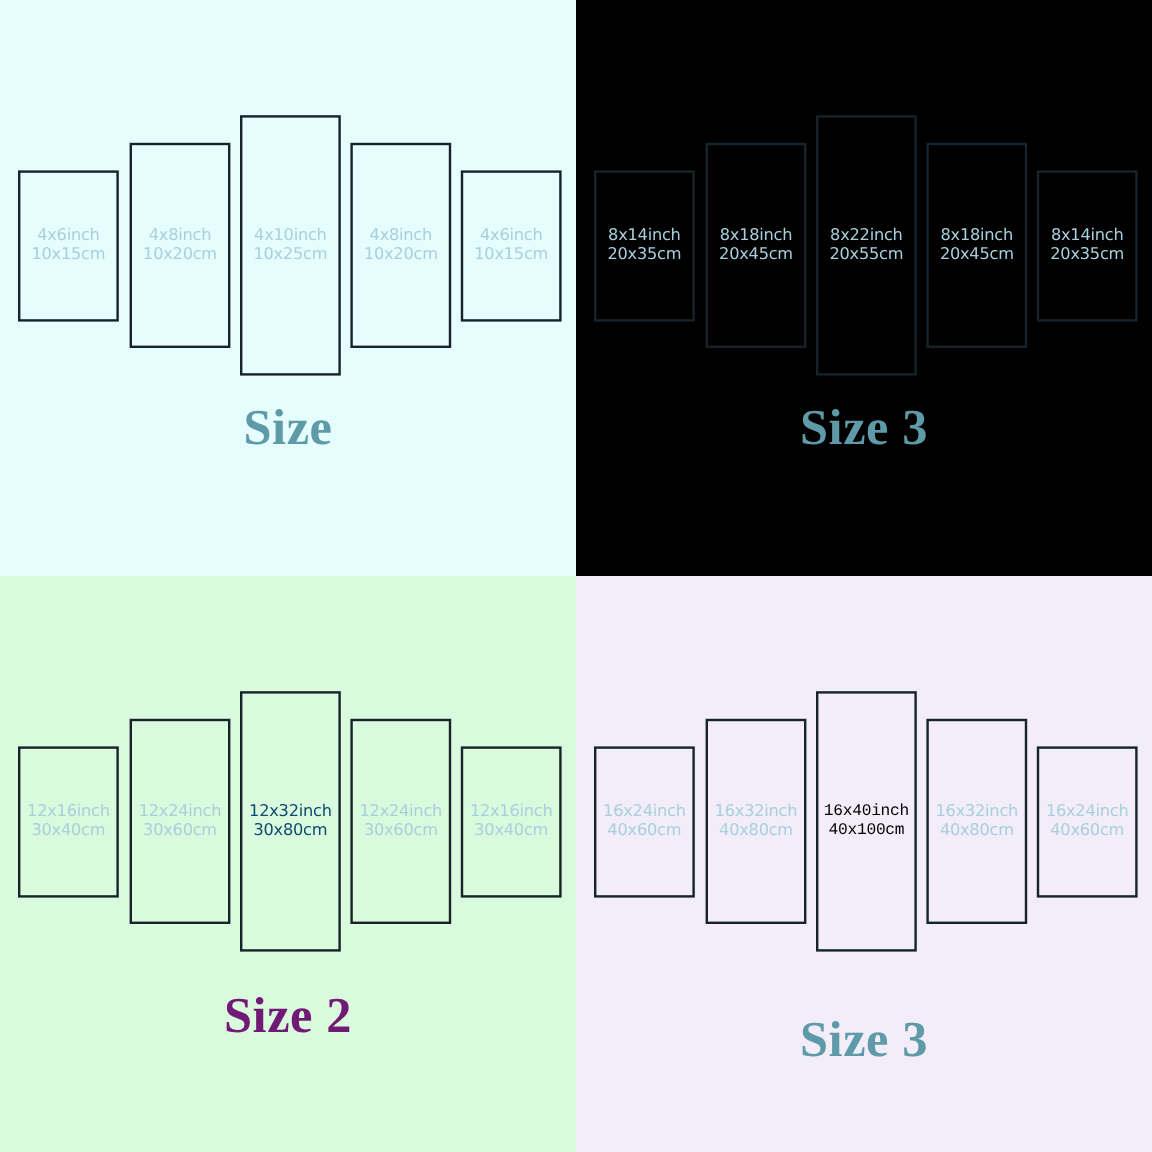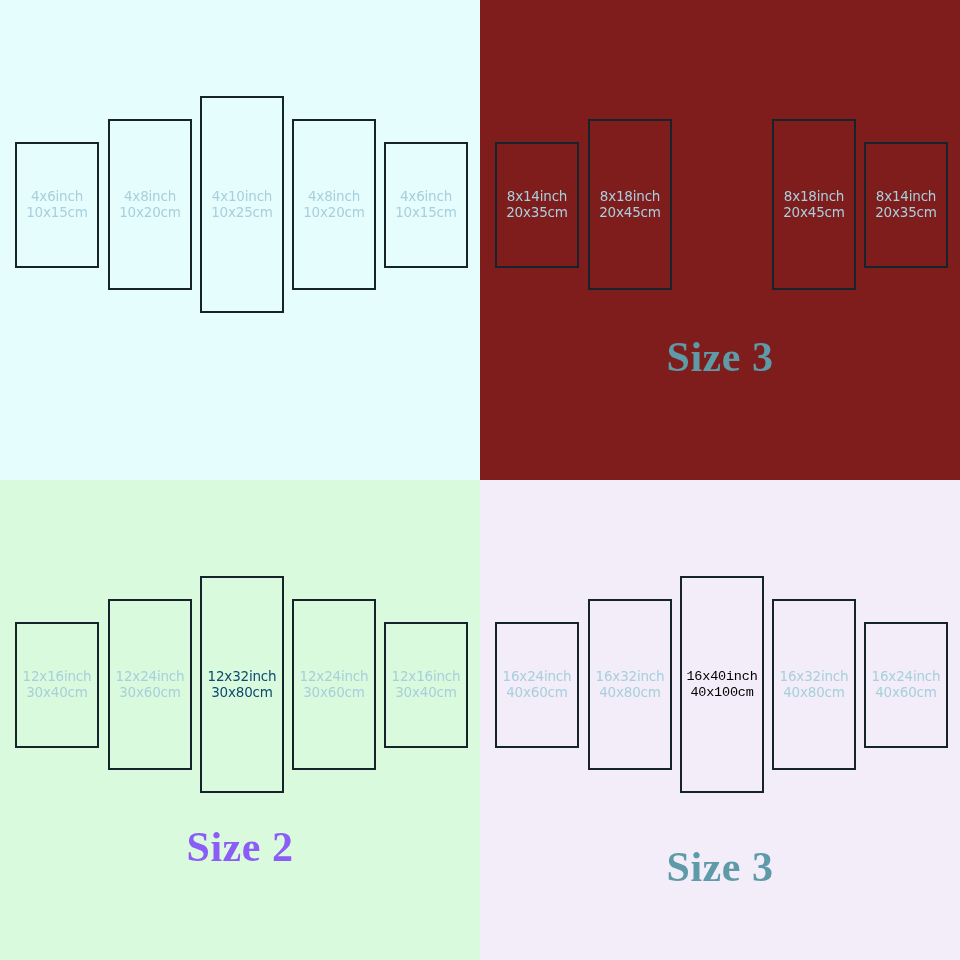--- a/index.html
+++ b/index.html
@@ -117,34 +117,41 @@
           <span class="line2">10x20cm</span>
         </div>
       </div>
       <div class="canvas-panel p5" style="border-color: rgb(22, 35, 43);">
         <div class="panel-label" style="color: rgb(168, 207, 221);">
           <span>4x6inch</span>
           <span class="line2">10x15cm</span>
         </div>
       </div>
     </div>
-  </div>
-
-  <div class="size-panel row-top" style="background: #7f1d1d;">
+    <div class="size-title" style="color: rgb(94, 154, 168);">Size</div>
+  </div>
+
+  <div class="size-panel row-top" style="background: #000000;">
     <div class="panels-stage">
       <div class="canvas-panel p1" style="border-color: rgb(22, 35, 43);">
         <div class="panel-label" style="color: rgb(168, 207, 221);">
           <span>8x14inch</span>
           <span class="line2">20x35cm</span>
         </div>
       </div>
       <div class="canvas-panel p2" style="border-color: rgb(22, 35, 43);">
         <div class="panel-label" style="color: rgb(168, 207, 221);">
           <span>8x18inch</span>
           <span class="line2">20x45cm</span>
+        </div>
+      </div>
+      <div class="canvas-panel p3" style="border-color: rgb(22, 35, 43);">
+        <div class="panel-label" style="color: rgb(168, 207, 221);">
+          <span>8x22inch</span>
+          <span class="line2">20x55cm</span>
         </div>
       </div>
       <div class="canvas-panel p4" style="border-color: rgb(22, 35, 43);">
         <div class="panel-label" style="color: rgb(168, 207, 221);">
           <span>8x18inch</span>
           <span class="line2">20x45cm</span>
         </div>
       </div>
       <div class="canvas-panel p5" style="border-color: rgb(22, 35, 43);">
         <div class="panel-label" style="color: rgb(168, 207, 221);">
@@ -182,21 +189,21 @@
           <span class="line2">30x60cm</span>
         </div>
       </div>
       <div class="canvas-panel p5" style="border-color: rgb(22, 35, 43);">
         <div class="panel-label" style="color: rgb(168, 207, 221);">
           <span>12x16inch</span>
           <span class="line2">30x40cm</span>
         </div>
       </div>
     </div>
-    <div class="size-title" style="color: #8b5cf6;">Size 2</div>
+    <div class="size-title" style="color: #701a75;">Size 2</div>
   </div>
 
   <div class="size-panel row-bottom" style="background: rgb(242, 237, 248);">
     <div class="panels-stage">
       <div class="canvas-panel p1" style="border-color: rgb(22, 35, 43);">
         <div class="panel-label" style="color: rgb(168, 207, 221);">
           <span>16x24inch</span>
           <span class="line2">40x60cm</span>
         </div>
       </div>

